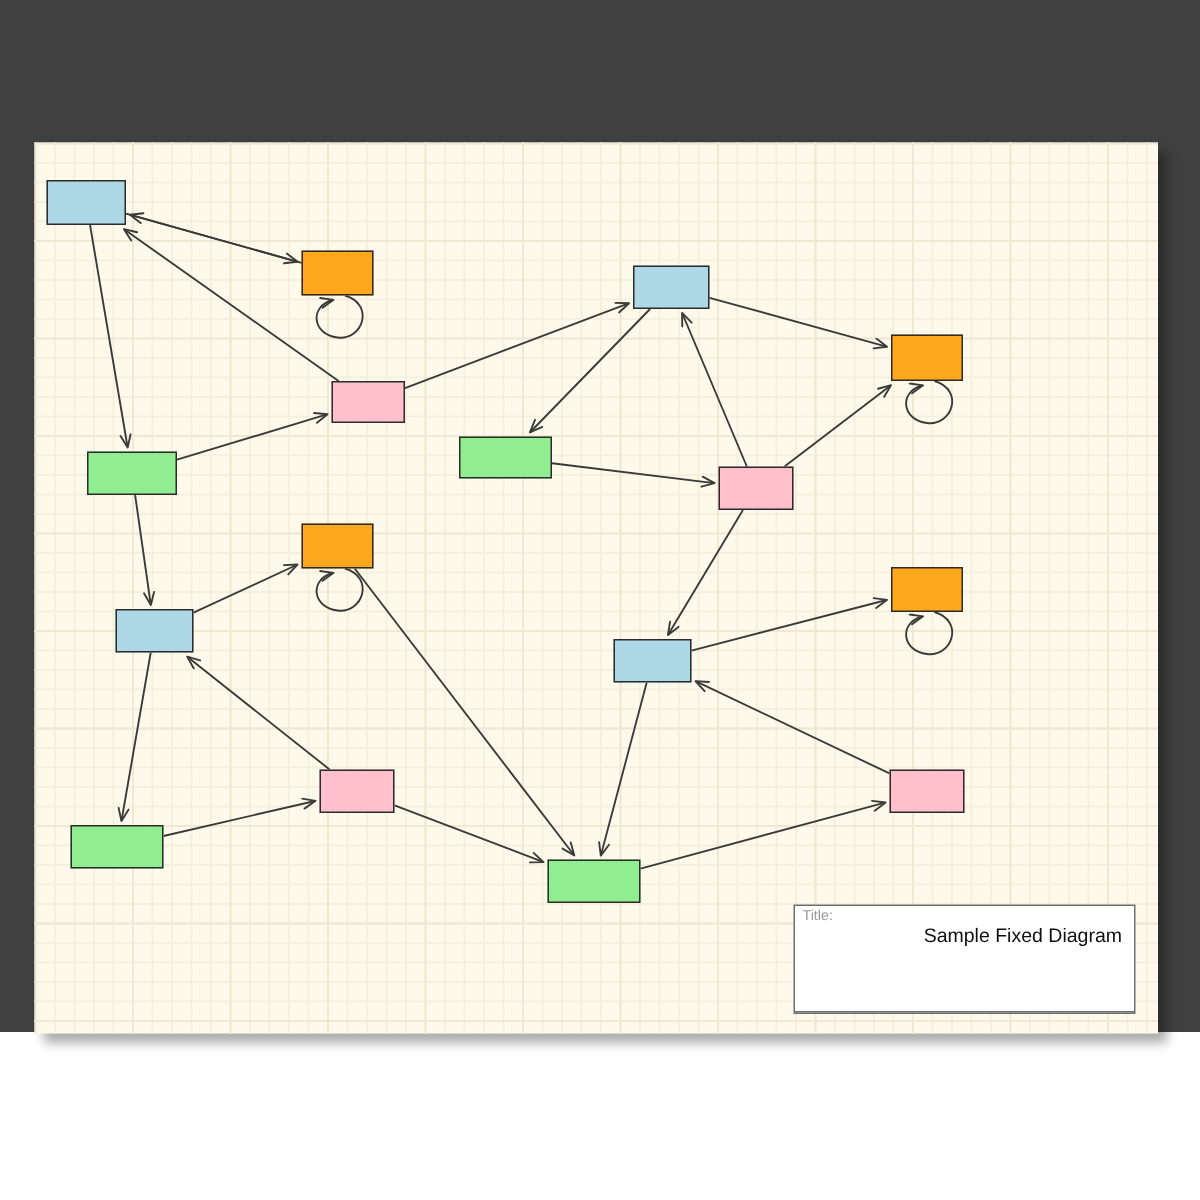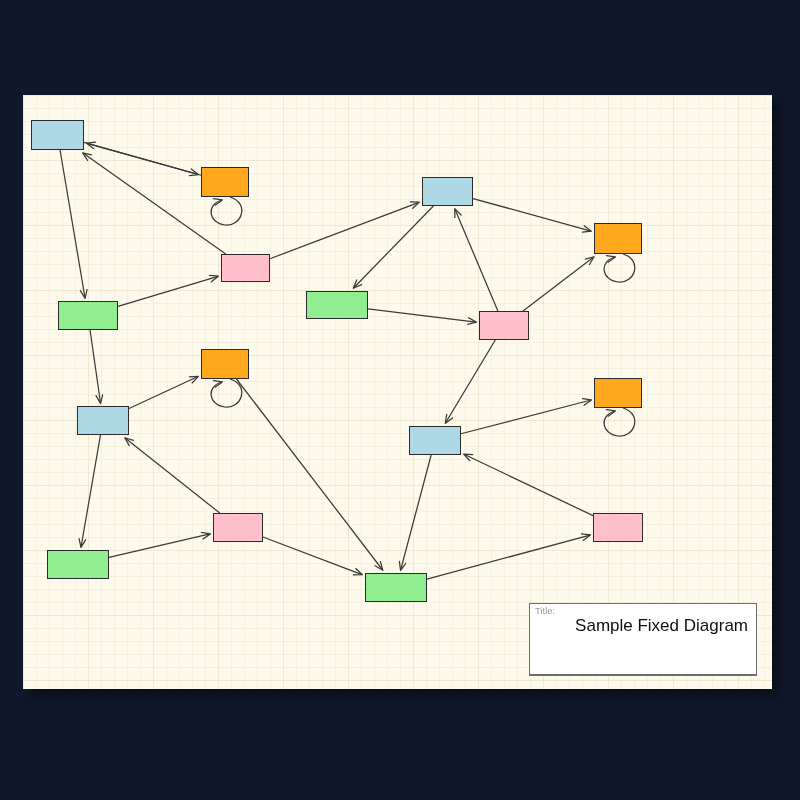--- a/index.html
+++ b/index.html
@@ -4,22 +4,22 @@
 <style>
   html, body {
     margin: 0; padding: 0;
     width: 800px; height: 800px;
     background: #ffffff;
     font-family: "Liberation Sans", sans-serif;
     overflow: hidden;
   }
   #stage {
     position: relative;
-    width: 800px; height: 800px;
-    background: #0f172a;
+    width: 800px; height: 688px;
+    background: #404040;
   }
   
   #paper {
     position: absolute;
     left: 23px; top: 95px;
     width: 749px; height: 594px;
     background-color: #fdfaec;
     background-image:
       linear-gradient(to right, #efe8d2 1px, transparent 1px),
       linear-gradient(to bottom, #efe8d2 1px, transparent 1px),
@@ -62,21 +62,21 @@
     position: relative;
     box-sizing: border-box;
     padding: 2px 5px 0 5px;
     flex: 1 1 0;
     min-width: 0;
     display: flex; flex-direction: column;
   }
   .tb-cell.left-div { border-right: 1.2px solid #6d6d6d; }
   .tb-cell.project { flex: 0 0 99px; }
   .tb-label { font-size: 9.5px; color: #9a9a9a; line-height: 1.05; }
-  .tb-value { font-size: 17px; color: #0f0f0f; line-height: 1.1; margin-top: 1px; }
+  .tb-value { font-size: 13px; color: #0f0f0f; line-height: 1.1; margin-top: 1px; }
   .tb-value.right { text-align: right; padding-right: 3px; }
   .tb-value.center { text-align: center; }
 </style>
 </head>
 <body>
 
 <div id="stage">
 
   <div id="paper">
 

